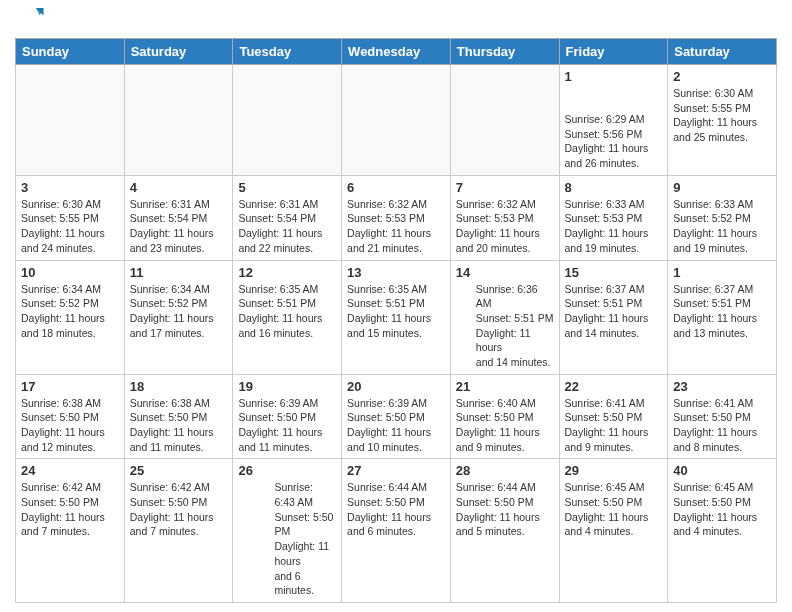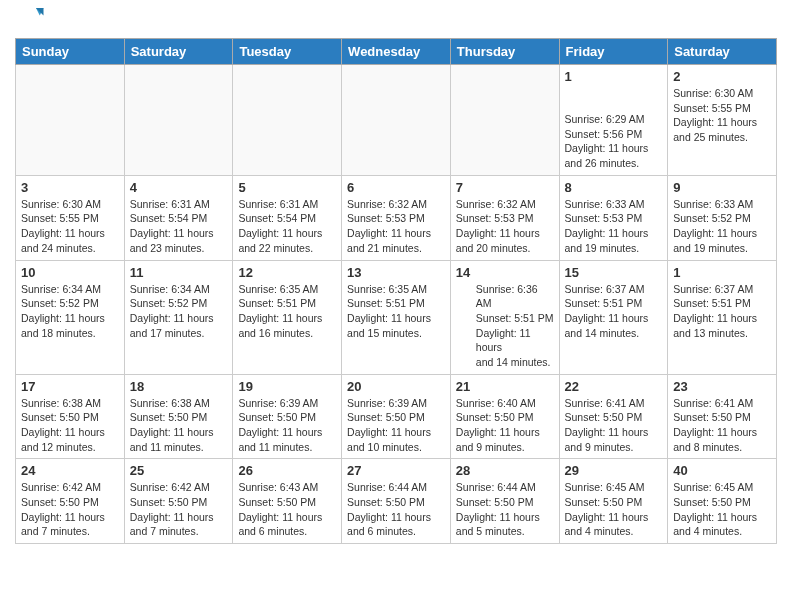--- a/index.html
+++ b/index.html
@@ -240,21 +240,21 @@
           </td>
           <td>
             <div class="day-num">25</div>
             <div class="day-info" style="white-space: pre-line;">Sunrise: 6:42 AM
 Sunset: 5:50 PM
 Daylight: 11 hours
 and 7 minutes.</div>
           </td>
           <td>
             <div class="day-num">26</div>
-            <div class="day-info" style="white-space: pre-line;">Sunrise: 6:43 AM
+            <div class="day-info" style="white-space: pre-line; margin-left: 36px;">Sunrise: 6:43 AM
 Sunset: 5:50 PM
 Daylight: 11 hours
 and 6 minutes.</div>
           </td>
           <td>
             <div class="day-num">27</div>
             <div class="day-info" style="white-space: pre-line;">Sunrise: 6:44 AM
 Sunset: 5:50 PM
 Daylight: 11 hours
 and 6 minutes.</div>

